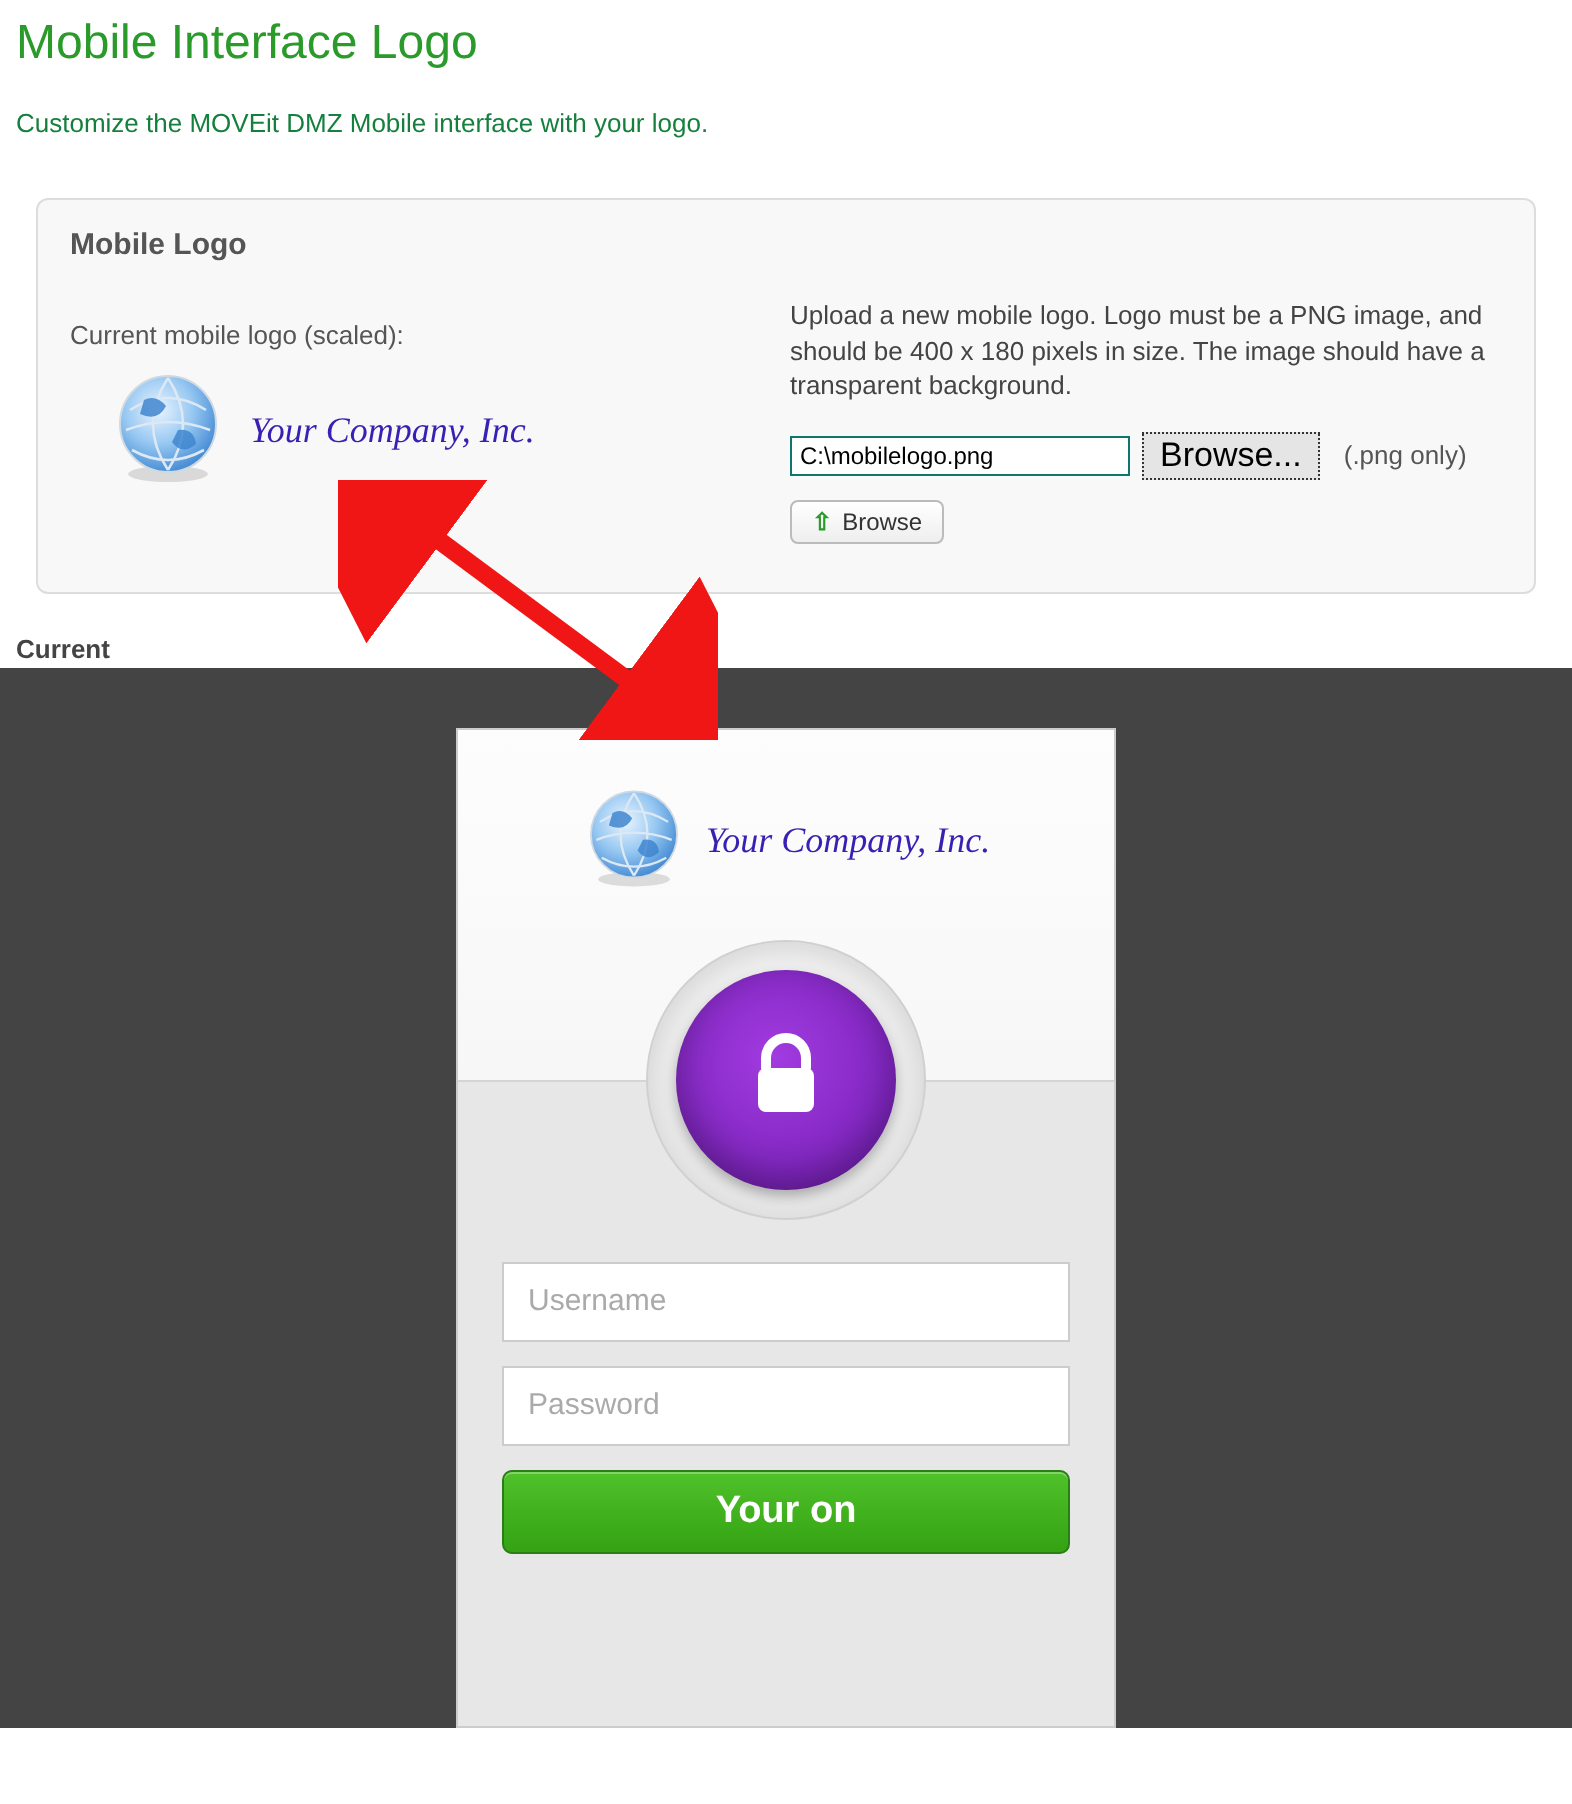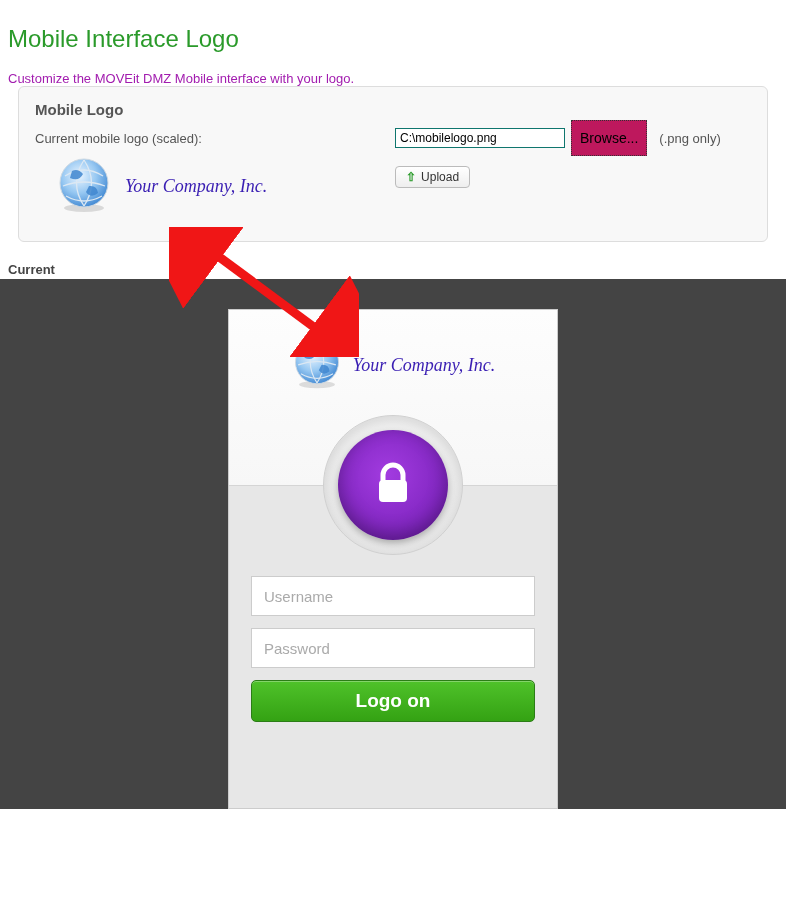--- a/index.html
+++ b/index.html
@@ -1,31 +1,31 @@
 <!DOCTYPE html>
 <html><head>
 <meta charset="utf-8">
 <style>
 * { box-sizing: border-box; margin: 0; padding: 0; }
 body { font-family: Arial, Helvetica, sans-serif; font-size: 13px; color: #555; background: #fff; width: 786px; }
-.container { padding: 25px 8px 0 8px; }
+.container { padding: 8px 8px 0 8px; }
 .page-title { color: #2a9a2a; font-size: 24px; font-weight: normal; margin-bottom: 18px; }
-.page-desc { color: #a21caf; }
+.page-desc { color: #15803d; margin-bottom: 30px; }
 .panel { border: 1px solid #ddd; border-radius: 6px; background: #f8f8f8; padding: 14px 16px 24px 16px; margin: 0 10px 20px 10px; }
-.panel-title { font-weight: bold; font-size: 15px; color: #555; margin-bottom: 2px; }
+.panel-title { font-weight: bold; font-size: 15px; color: #555; margin-bottom: 18px; }
 .panel-cols { display: flex; gap: 40px; }
 .panel-col-left { flex: 0 0 320px; }
 .panel-col-right { flex: 1; }
 .current-label { color: #555; margin-bottom: 10px; margin-top: 11px; }
 .current-logo { display: flex; align-items: center; gap: 12px; padding-left: 20px; }
 .logo-company-text { font-family: "Brush Script MT", cursive; font-style: italic; color: #3a1fb3; font-size: 18px; }
 .upload-desc { color: #444; line-height: 1.35; margin-bottom: 14px; }
 .file-row { display: flex; align-items: center; gap: 6px; margin-bottom: 10px; }
 .file-path { border: 1px solid #0f766e; background: #fff; font-size: 12px; padding: 2px 4px; width: 170px; height: 20px; }
-.browse-btn { border: 1px dotted #333; background: #be185d; font-size: 14px; padding: 1px 8px; height: 36px; cursor: pointer; }
+.browse-btn { border: 1px dotted #333; background: #e5e5e5; font-size: 17px; padding: 1px 8px; height: 24px; cursor: pointer; }
 .png-only { color: #555; font-size: 13px; margin-left: 6px; }
 .upload-btn { border: 1px solid #bbb; border-radius: 4px; background: linear-gradient(#fff,#eee); font-size: 12px; padding: 3px 10px; cursor: pointer; display: inline-flex; align-items: center; gap: 5px; color:#333;}
 .up-arrow-icon { color: #2a9a2a; font-weight: bold; font-size: 12px; }
 .mockup-label { font-weight: bold; color: #444; margin: 20px 0 2px 8px; }
 .mockup-area { background: #444; padding: 30px 0 0 0; display: flex; justify-content: center; height: 530px; overflow:hidden;}
 .phone { width: 330px; background: linear-gradient(#fdfdfd,#ececec); border: 1px solid #ccc; display: flex; flex-direction: column; align-items: center; }
 .phone-logo { margin: 28px 0 22px 0; display: flex; align-items: center; gap: 10px; }
 .lock-ring { width: 140px; height: 140px; border-radius: 50%; background: radial-gradient(circle at 50% 30%, #f2f2f2, #e0e0e0); border: 1px solid #d0d0d0; box-shadow: inset 0 4px 10px rgba(0,0,0,0.08); display:flex; align-items:center; justify-content:center; position:relative; z-index:2;}
 .lock-disc { width: 110px; height: 110px; border-radius: 50%; background: radial-gradient(circle at 45% 40%, #a23be0, #6f1bb0); box-shadow: inset 0 -6px 18px rgba(0,0,0,0.3), 0 3px 6px rgba(0,0,0,0.25); display:flex; align-items:center; justify-content:center;}
 .phone-lower { width: 100%; background: #e7e7e7; border-top: 1px solid #d5d5d5; margin-top: -70px; padding: 90px 22px 30px 22px; flex:1;}
@@ -61,28 +61,29 @@
               <circle cx="29" cy="27" r="24" fill="url(#g1)" stroke="#cfd9e2" stroke-width="1"></circle>
               <path d="M10 20 Q29 8 48 20 M8 30 Q29 22 50 30 M11 40 Q29 50 47 40" stroke="#dce8f3" stroke-width="1.3" fill="none"></path>
               <path d="M29 4 Q14 27 29 50 M29 4 Q44 27 29 50" stroke="#dce8f3" stroke-width="1.3" fill="none"></path>
               <path d="M17 15 q6 -3 11 3 q-4 8 -13 4 z M34 30 q8 -1 9 7 q-7 6 -12 -1 z" fill="#3f86cf" opacity="0.85"></path>
             </svg>
           </span>
           <span class="logo-company-text">Your Company, Inc.</span>
         </div>
       </div>
       <div class="panel-col-right">
+        <div class="upload-desc">Upload a new mobile logo. Logo must be a PNG image, and should be 400 x 180 pixels in size. The image should have a transparent background.</div>
         <div class="file-row">
           <input type="text" class="file-path" value="C:\mobilelogo.png" style="">
           <button class="browse-btn">Browse...</button>
           <span class="png-only">(.png only)</span>
         </div>
         <button class="upload-btn">
           <span class="up-arrow-icon">⇧</span>
-          <span>Upload</span>
+          <span>Browse</span>
         </button>
       </div>
     </div>
 
     <svg class="arrow-annotation" style="left:150px; top:140px;" width="190" height="130" viewBox="0 0 190 130">
       <defs>
         <marker id="ah1" markerWidth="14" markerHeight="14" refX="3" refY="7" orient="auto">
           <path d="M0,0 L14,7 L0,14 z" fill="#f01616"></path>
         </marker>
         <marker id="ah2" markerWidth="14" markerHeight="14" refX="11" refY="7" orient="auto">
@@ -124,16 +125,16 @@
             <path d="M14 20 v-5 a10 10 0 0 1 20 0 v5" fill="none" stroke="#fff" stroke-width="5" stroke-linecap="round"></path>
             <rect x="10" y="20" width="28" height="22" rx="4" fill="#fff"></rect>
           </svg>
         </span>
       </div>
     </div>
 
     <div class="phone-lower">
       <input class="login-input" type="text" placeholder="Username" style="">
       <input class="login-input" type="password" placeholder="Password" style="">
-      <button class="sign-on">Logo on</button>
+      <button class="sign-on">Your on</button>
     </div>
   </div>
 </div>
 
 </body></html>

